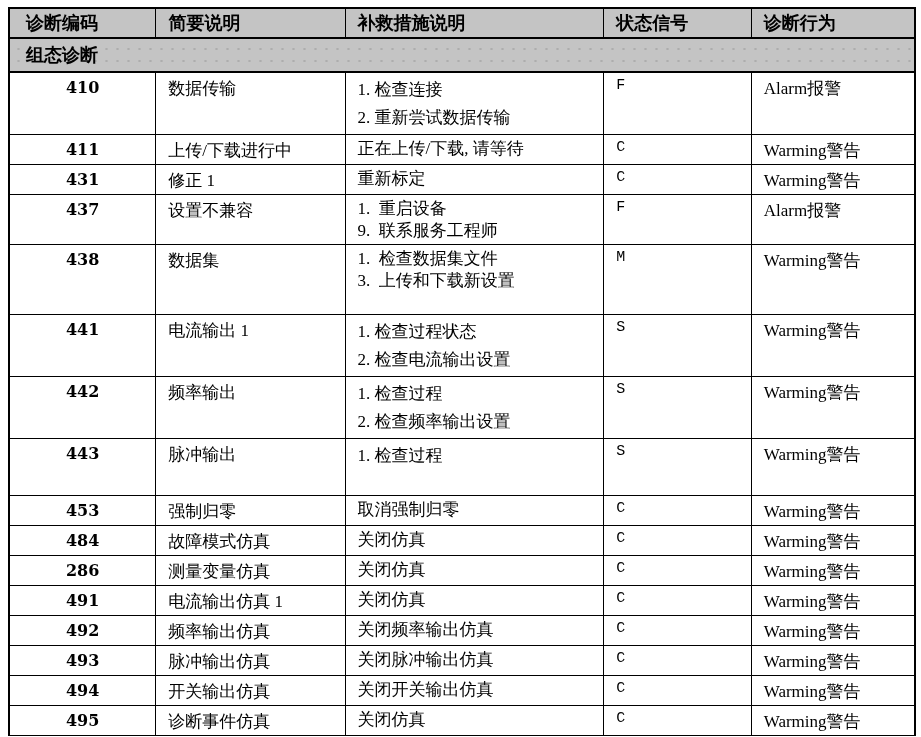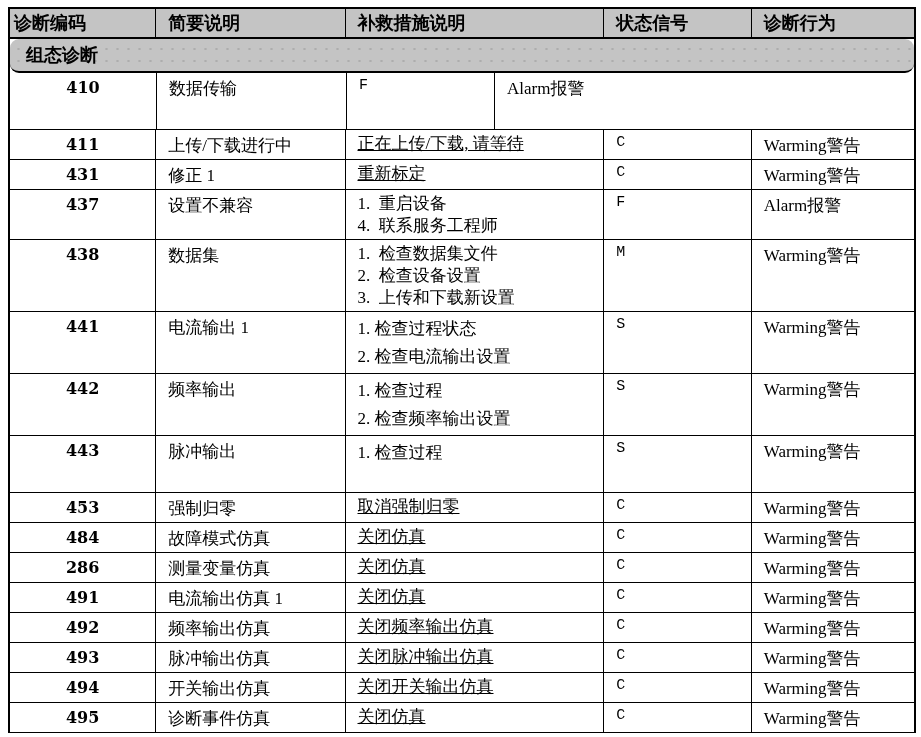--- a/index.html
+++ b/index.html
@@ -44,42 +44,41 @@
     background: var(--header-bg, #c4c4c4);
     border-bottom: 2px solid #000;
     height: 30px;
   }
   .header-row .cell {
     font-weight: bold; font-size: 18px;
     display: flex; align-items: center;
     padding-top: 0; padding-bottom: 0;
     font-family: "Liberation Serif", "DejaVu Serif", serif;
   }
-  .header-row .c1 { text-align: left; justify-content: flex-start; padding-left: 4px; }
+  .header-row .c1 { text-align: left; justify-content: flex-start; padding-left: 16px; }
 
   
   .section-row {
     background: var(--header-bg, #c4c4c4);
     background-image: radial-gradient(circle, #adadad 1px, rgba(0,0,0,0) 1.3px);
     background-size: 11px 12px;
     background-position: 3px 16px;
     border-bottom: 2px solid #000;
     height: 34px;
     display: flex; align-items: center;
     font-weight: bold; font-size: 18px;
     padding-left: 16px;
     box-sizing: border-box;
-    border-radius: 9px;
   }
 
   
   .trow.data { border-bottom: 1px solid #000; }
   .line { white-space: pre-wrap; }
   .trow.single { min-height: 30px; }
-  .trow.single .line { line-height: 23px; text-decoration: underline; }
+  .trow.single .line { line-height: 23px; }
   .trow.loose  { min-height: 57px; }
   .trow.loose .line { line-height: 28px; }
   .trow.loose .c3 { padding-top: 3px; }
   .trow.tight .line { line-height: 22px; }
   .trow.tight .c3 { padding-top: 3px; }
   .trow.tight.two   { min-height: 46px; }
   .trow.tight.three { min-height: 70px; }
 </style>
 </head>
 <body>
@@ -94,20 +93,24 @@
       <div class="cell c4">状态信号</div>
       <div class="cell c5">诊断行为</div>
     </div>
 
     <div class="section-row">组态诊断</div>
 
     <div>
         <div class="trow data loose">
           <div class="cell c1">410</div>
           <div class="cell c2">数据传输</div>
+          <div class="cell c3">
+            <div class="line">1. 检查连接</div>
+            <div class="line">2. 重新尝试数据传输</div>
+          </div>
           <div class="cell c4">F</div>
           <div class="cell c5">Alarm报警</div>
         </div>
         <div class="trow data single">
           <div class="cell c1">411</div>
           <div class="cell c2">上传/下载进行中</div>
           <div class="cell c3">
             <div class="line">正在上传/下载, 请等待</div>
           </div>
           <div class="cell c4">C</div>
@@ -120,31 +123,30 @@
             <div class="line">重新标定</div>
           </div>
           <div class="cell c4">C</div>
           <div class="cell c5">Warming警告</div>
         </div>
         <div class="trow data tight two">
           <div class="cell c1">437</div>
           <div class="cell c2">设置不兼容</div>
           <div class="cell c3">
             <div class="line">1.  重启设备</div>
-            <div class="line">4.  联系服务工程师</div>
+            <div class="line">9.  联系服务工程师</div>
           </div>
           <div class="cell c4">F</div>
           <div class="cell c5">Alarm报警</div>
         </div>
         <div class="trow data tight three">
           <div class="cell c1">438</div>
           <div class="cell c2">数据集</div>
           <div class="cell c3">
             <div class="line">1.  检查数据集文件</div>
-            <div class="line">2.  检查设备设置</div>
             <div class="line">3.  上传和下载新设置</div>
           </div>
           <div class="cell c4">M</div>
           <div class="cell c5">Warming警告</div>
         </div>
         <div class="trow data loose">
           <div class="cell c1">441</div>
           <div class="cell c2">电流输出 1</div>
           <div class="cell c3">
             <div class="line">1. 检查过程状态</div>

